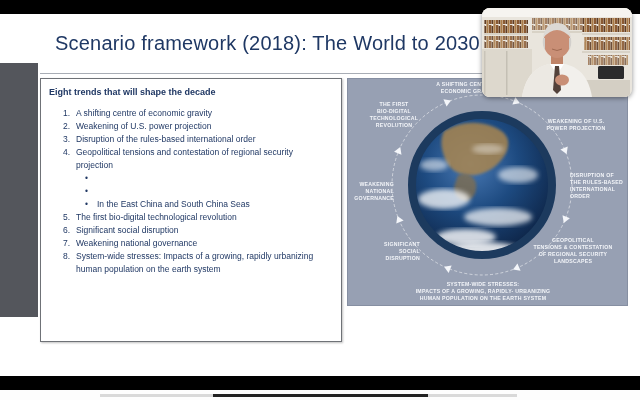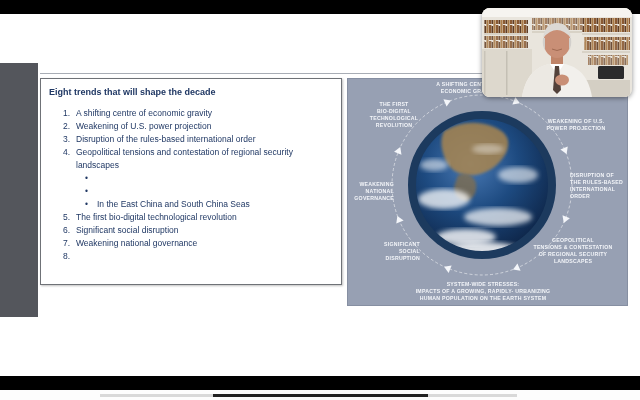--- a/index.html
+++ b/index.html
@@ -11,21 +11,21 @@
   .slide{position:absolute;left:0;top:14px;width:640px;height:362px;background:#ffffff;}
   .slide-title{
     position:absolute;left:55px;top:18px;font-size:20px;color:#1f3864;
     letter-spacing:.2px;white-space:nowrap;
   }
   .title-rule{position:absolute;left:40px;top:59px;width:588px;height:1px;background:#a8adb5;}
   .side-strip{position:absolute;left:0;top:49px;width:38px;height:254px;background:#54565c;}
 
   
   .left-box{
-    position:absolute;left:40px;top:64px;width:302px;height:207px;background:#fff;
+    position:absolute;left:40px;top:64px;width:302px;height:264px;background:#fff;
     border:1px solid #6f7277;box-shadow:1px 1px 2px rgba(0,0,0,.25);box-sizing:border-box;
     color:#203864;
   }
   .left-box h3{margin:8px 0 10px 8px;font-size:9px;font-weight:bold;color:#203864;}
   .trend{display:flex;padding-left:22px;font-size:8.5px;line-height:13px;}
   .trend .num{width:13px;flex:none;}
   .trend .txt{width:256px;}
   .sub{display:flex;padding-left:44px;font-size:8.5px;line-height:13px;}
   .sub .blt{width:12px;flex:none;}
 
@@ -58,41 +58,42 @@
   .bottom-strip{position:absolute;left:0;top:390px;width:640px;height:10px;background:#fdfdfd;}
   .seg{position:absolute;top:394px;height:3px;}
   .seg-l{left:100px;width:113px;background:#d9d9d9;}
   .seg-thumb{left:213px;width:215px;background:#222222;}
   .seg-r{left:428px;width:89px;background:#d9d9d9;}
 </style>
 </head>
 <body>
 
 <div class="slide">
+  <div class="slide-title">Scenario framework (2018): The World to 2030</div>
   <div class="title-rule"></div>
   <div class="side-strip"></div>
 
   <div class="left-box">
     <h3>Eight trends that will shape the decade</h3>
 
     <div class="trend">
       <span class="num">1.</span>
       <span class="txt">A shifting centre of economic gravity</span>
     </div>
     <div class="trend">
       <span class="num">2.</span>
       <span class="txt">Weakening of U.S. power projection</span>
     </div>
     <div class="trend">
       <span class="num">3.</span>
       <span class="txt">Disruption of the rules-based international order</span>
     </div>
     <div class="trend">
       <span class="num">4.</span>
-      <span class="txt">Geopolitical tensions and contestation of regional security landscapes</span>
+      <span class="txt">Geopolitical tensions and contestation of regional security projection</span>
     </div>
     <div class="sub">
       <span class="blt">•</span>
     </div>
     <div class="sub">
       <span class="blt">•</span>
     </div>
     <div class="sub">
       <span class="blt">•</span>
       <span>In the East China and South China Seas</span>
@@ -104,20 +105,21 @@
     <div class="trend">
       <span class="num">6.</span>
       <span class="txt">Significant social disruption</span>
     </div>
     <div class="trend">
       <span class="num">7.</span>
       <span class="txt">Weakening national governance</span>
     </div>
     <div class="trend">
       <span class="num">8.</span>
+      <span class="txt">System-wide stresses: Impacts of a growing, rapidly urbanizing human population on the earth system</span>
     </div>
   </div>
 
   <div class="right-panel">
     <svg width="279" height="226" viewBox="0 0 279 226">
       <defs>
         <radialGradient id="ocean" cx="42%" cy="35%" r="75%">
           <stop offset="0%" stop-color="#4a7ab5"></stop>
           <stop offset="45%" stop-color="#1d4a80"></stop>
           <stop offset="100%" stop-color="#0a1c3a"></stop>

